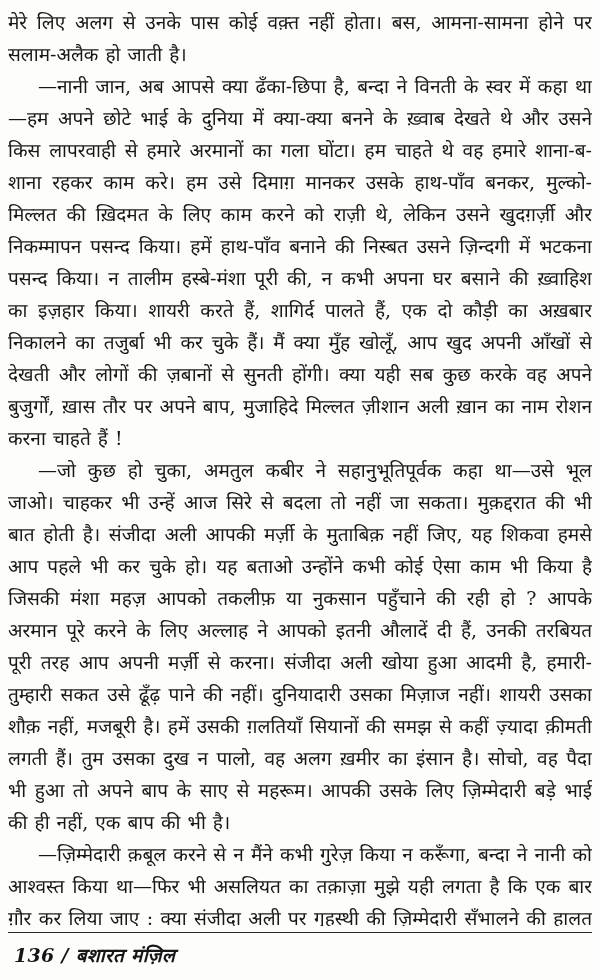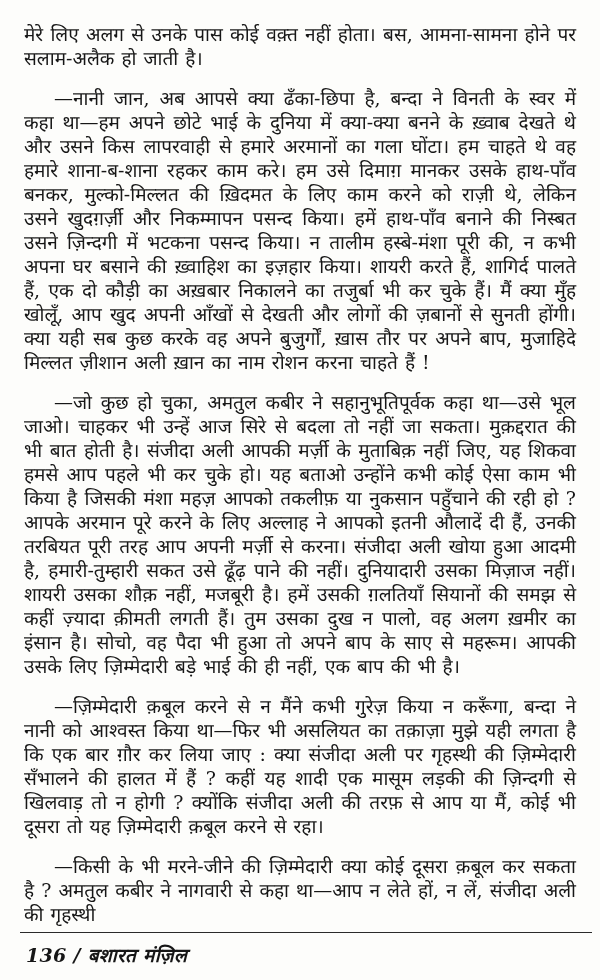--- a/index.html
+++ b/index.html
@@ -20,35 +20,34 @@
     height: 980px;
     padding: 6px 8px 10px 8px;
     display: flex;
     flex-direction: column;
   }
   .text-block {
     flex: 1 1 auto;
     overflow: hidden;
   }
   p.para {
-    margin: 16px;
+    margin: 0;
     font-size: 19px;
-    line-height: 24px;
+    line-height: 32px;
     text-align: justify;
     word-spacing: 1px;
   }
   p.para.indent {
     text-indent: 30px;
   }
   .footer {
     flex: 0 0 auto;
     border-top: 1.5px solid #2a2a2a;
     margin-top: 6px;
     padding: 9px 0 2px 6px;
-    margin-left: 12px;
   }
   .footer-text {
     font-size: 19px;
     font-weight: bold;
     font-style: italic;
     letter-spacing: 0.3px;
   }
 </style>
 </head>
 <body>

